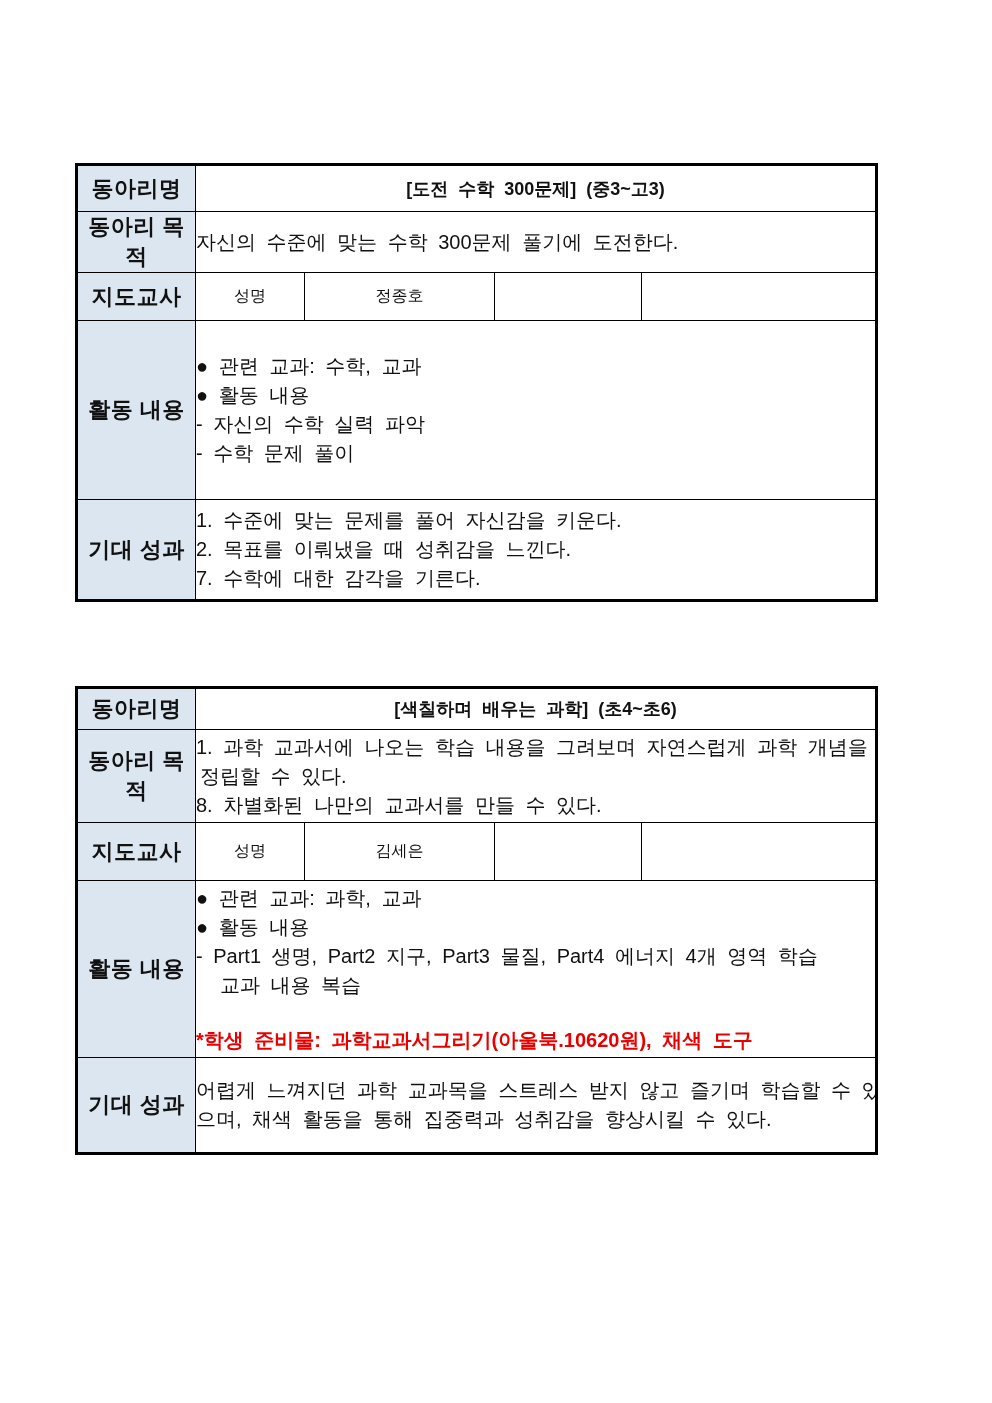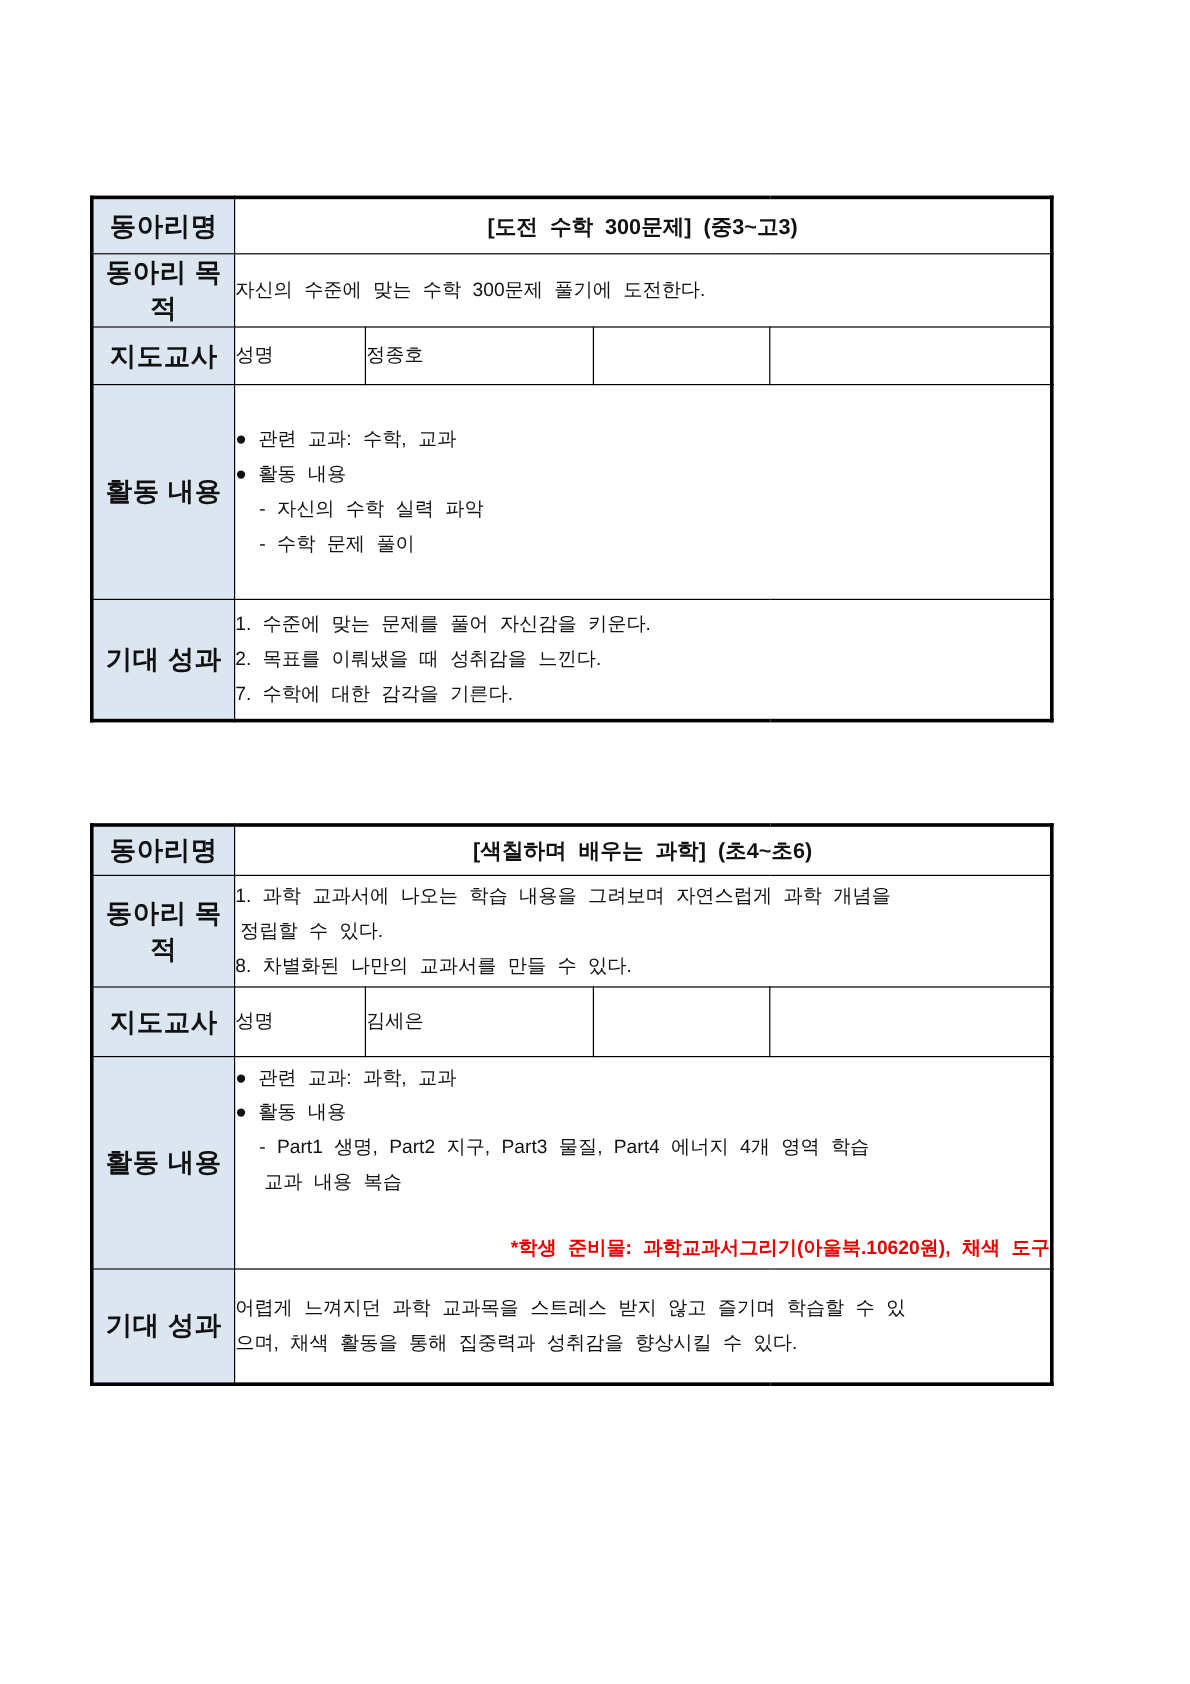--- a/index.html
+++ b/index.html
@@ -41,39 +41,38 @@
     text-align:center;
     letter-spacing:0.5px;
   }
   .title-cell{
     font-weight:bold;
     font-size:18px;
     text-align:center;
     word-spacing:5px;
   }
   .content-cell{
-    font-size:16px;
+    font-size:20px;
     padding:5px 10px;
     word-spacing:5px;
     line-height:29px;
   }
   .center-cell{
     font-size:16px;
-    text-align:left;
+    text-align:center;
     word-spacing:4px;
   }
   .line{min-height:29px;line-height:29px;white-space:nowrap;}
-  .indent1{padding-left:20px;}
+  .indent1{padding-left:0;}
   .indent2{padding-left:24px;}
   .indent-num{padding-left:4px;}
   .spacer-line{height:26px;}
   .red-note{
     color:var(--red);
     font-weight:bold;
-    text-align:right;
   }
   
   .t1 tr.r1{height:47px;}
   .t1 tr.r2{height:50px;}
   .t1 tr.r3{height:48px;}
   .t1 tr.r4{height:179px;}
   .t1 tr.r5{height:101px;}
   
   .t2 tr.r1{height:42px;}
   .t2 tr.r2{height:93px;}

